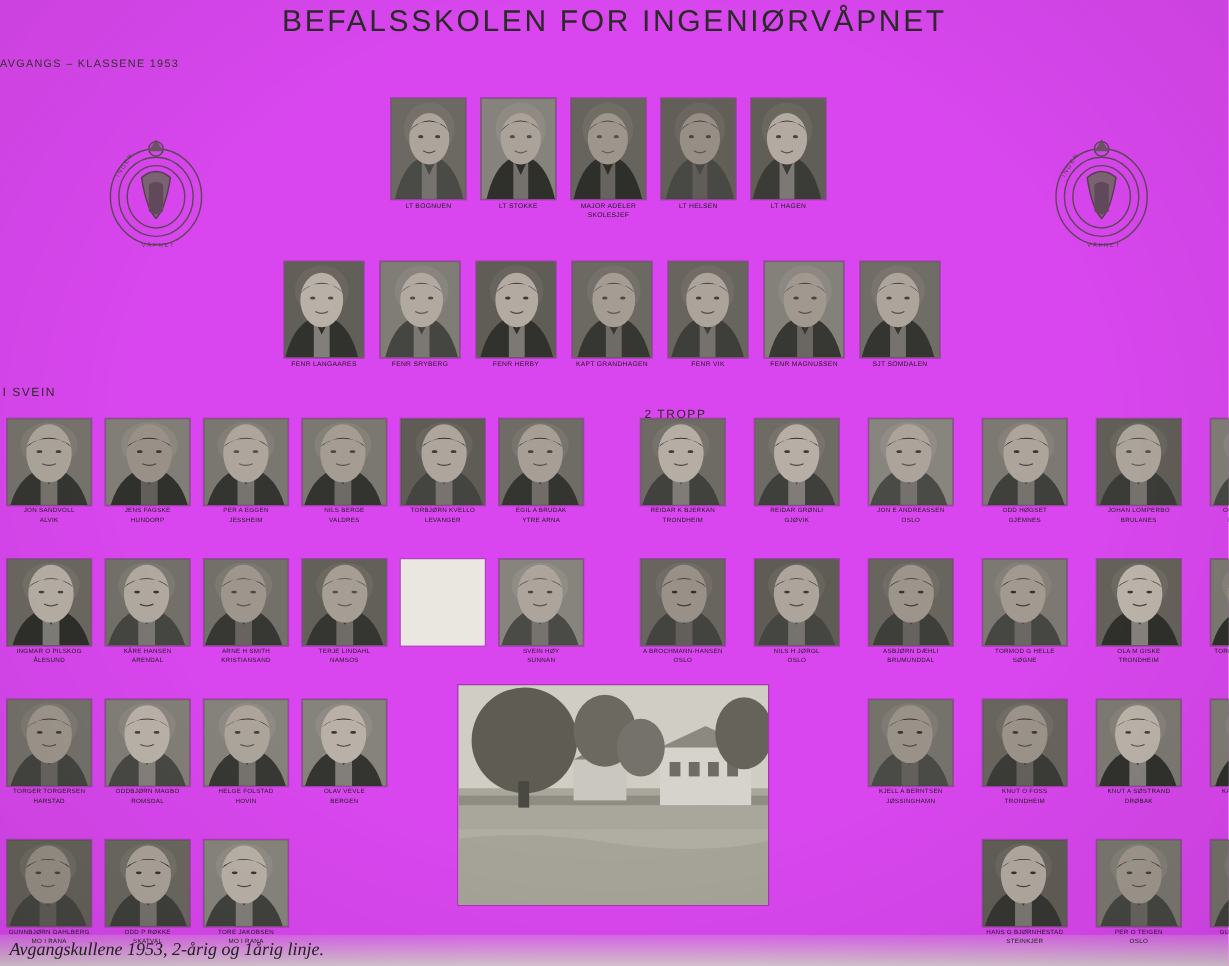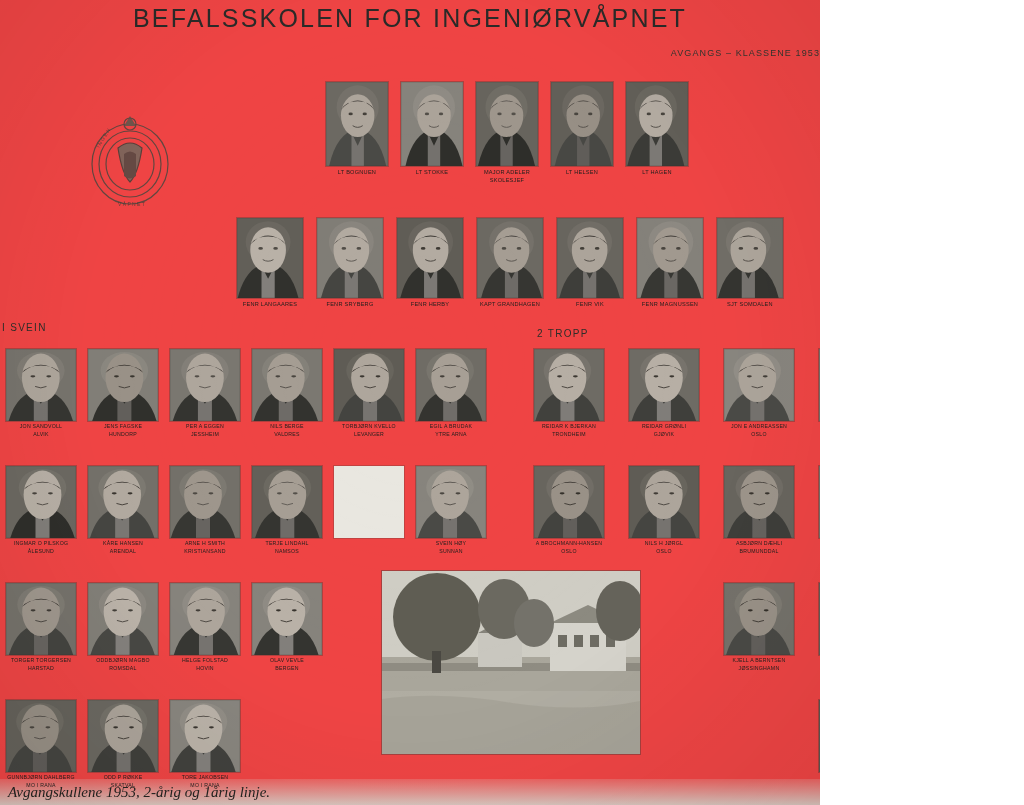--- a/index.html
+++ b/index.html
@@ -5,23 +5,23 @@
   html, body {
     margin: 0;
     padding: 0;
     background: #ffffff;
   }
   body {
     font-family: "Liberation Sans", sans-serif;
   }
   #page {
     position: relative;
-    width: 820px;
+    width: 1024px;
     height: 805px;
-    background: #ef4444;
+    background: #d946ef;
     overflow: hidden;
   }
   
   #page::after {
     content: "";
     position: absolute;
     inset: 0;
     pointer-events: none;
     background:
       radial-gradient(ellipse at 50% 45%, rgba(255,255,255,0.22) 0%, rgba(255,255,255,0.05) 55%, rgba(90,88,80,0.22) 100%);
@@ -38,21 +38,21 @@
     font-size: 25px;
     letter-spacing: 2.2px;
     font-weight: 400;
     color: #2a2a28;
   }
   .subtitle {
     position: absolute;
     top: 48px;
     left: 0;
     width: 100%;
-    text-align: right;
+    text-align: left;
     font-size: 9px;
     letter-spacing: 1.1px;
     color: #35352f;
   }
   .crest {
     position: absolute;
     width: 84px;
     height: 104px;
   }
   .crest svg { display: block; }
@@ -153,21 +153,21 @@
         <path d="M36 46 q6 -5 12 0 l0 22 q-6 5 -12 0 z" fill="#4e4b43" stroke="none"></path>
       </g>
       <g fill="#3f3c35" opacity="0.8" font-size="5" font-family="Liberation Sans, sans-serif">
         <text x="11" y="40" transform="rotate(-58 11 40)">I N G E N</text>
         <text x="30" y="98">V Å P N E T</text>
       </g>
     </svg>
   </div>
 
   <div class="troop-label" style="left:2px; top:322px;">I SVEIN</div>
-  <div class="troop-label" style="left:537px; top:328px;">2 TROPP</div>
+  <div class="troop-label" style="left:537px; top:340px;">2 TROPP</div>
 
   <div class="landscape" style="left:382px; top:571px; width:258px; height:183px;">
     <svg width="258" height="183" viewBox="0 0 258 183" preserveAspectRatio="none">
       <rect width="258" height="183" fill="#b9b6ac"></rect>
       <rect width="258" height="86" fill="#cfcdc4"></rect>
       <rect y="86" width="258" height="97" fill="#a9a69b"></rect>
       <rect x="0" y="92" width="258" height="8" fill="#8f8c82"></rect>
 
       <rect x="168" y="52" width="76" height="48" fill="#d5d3cb"></rect>
       <polygon points="168,52 206,34 244,52" fill="#8c8a80"></polygon>

